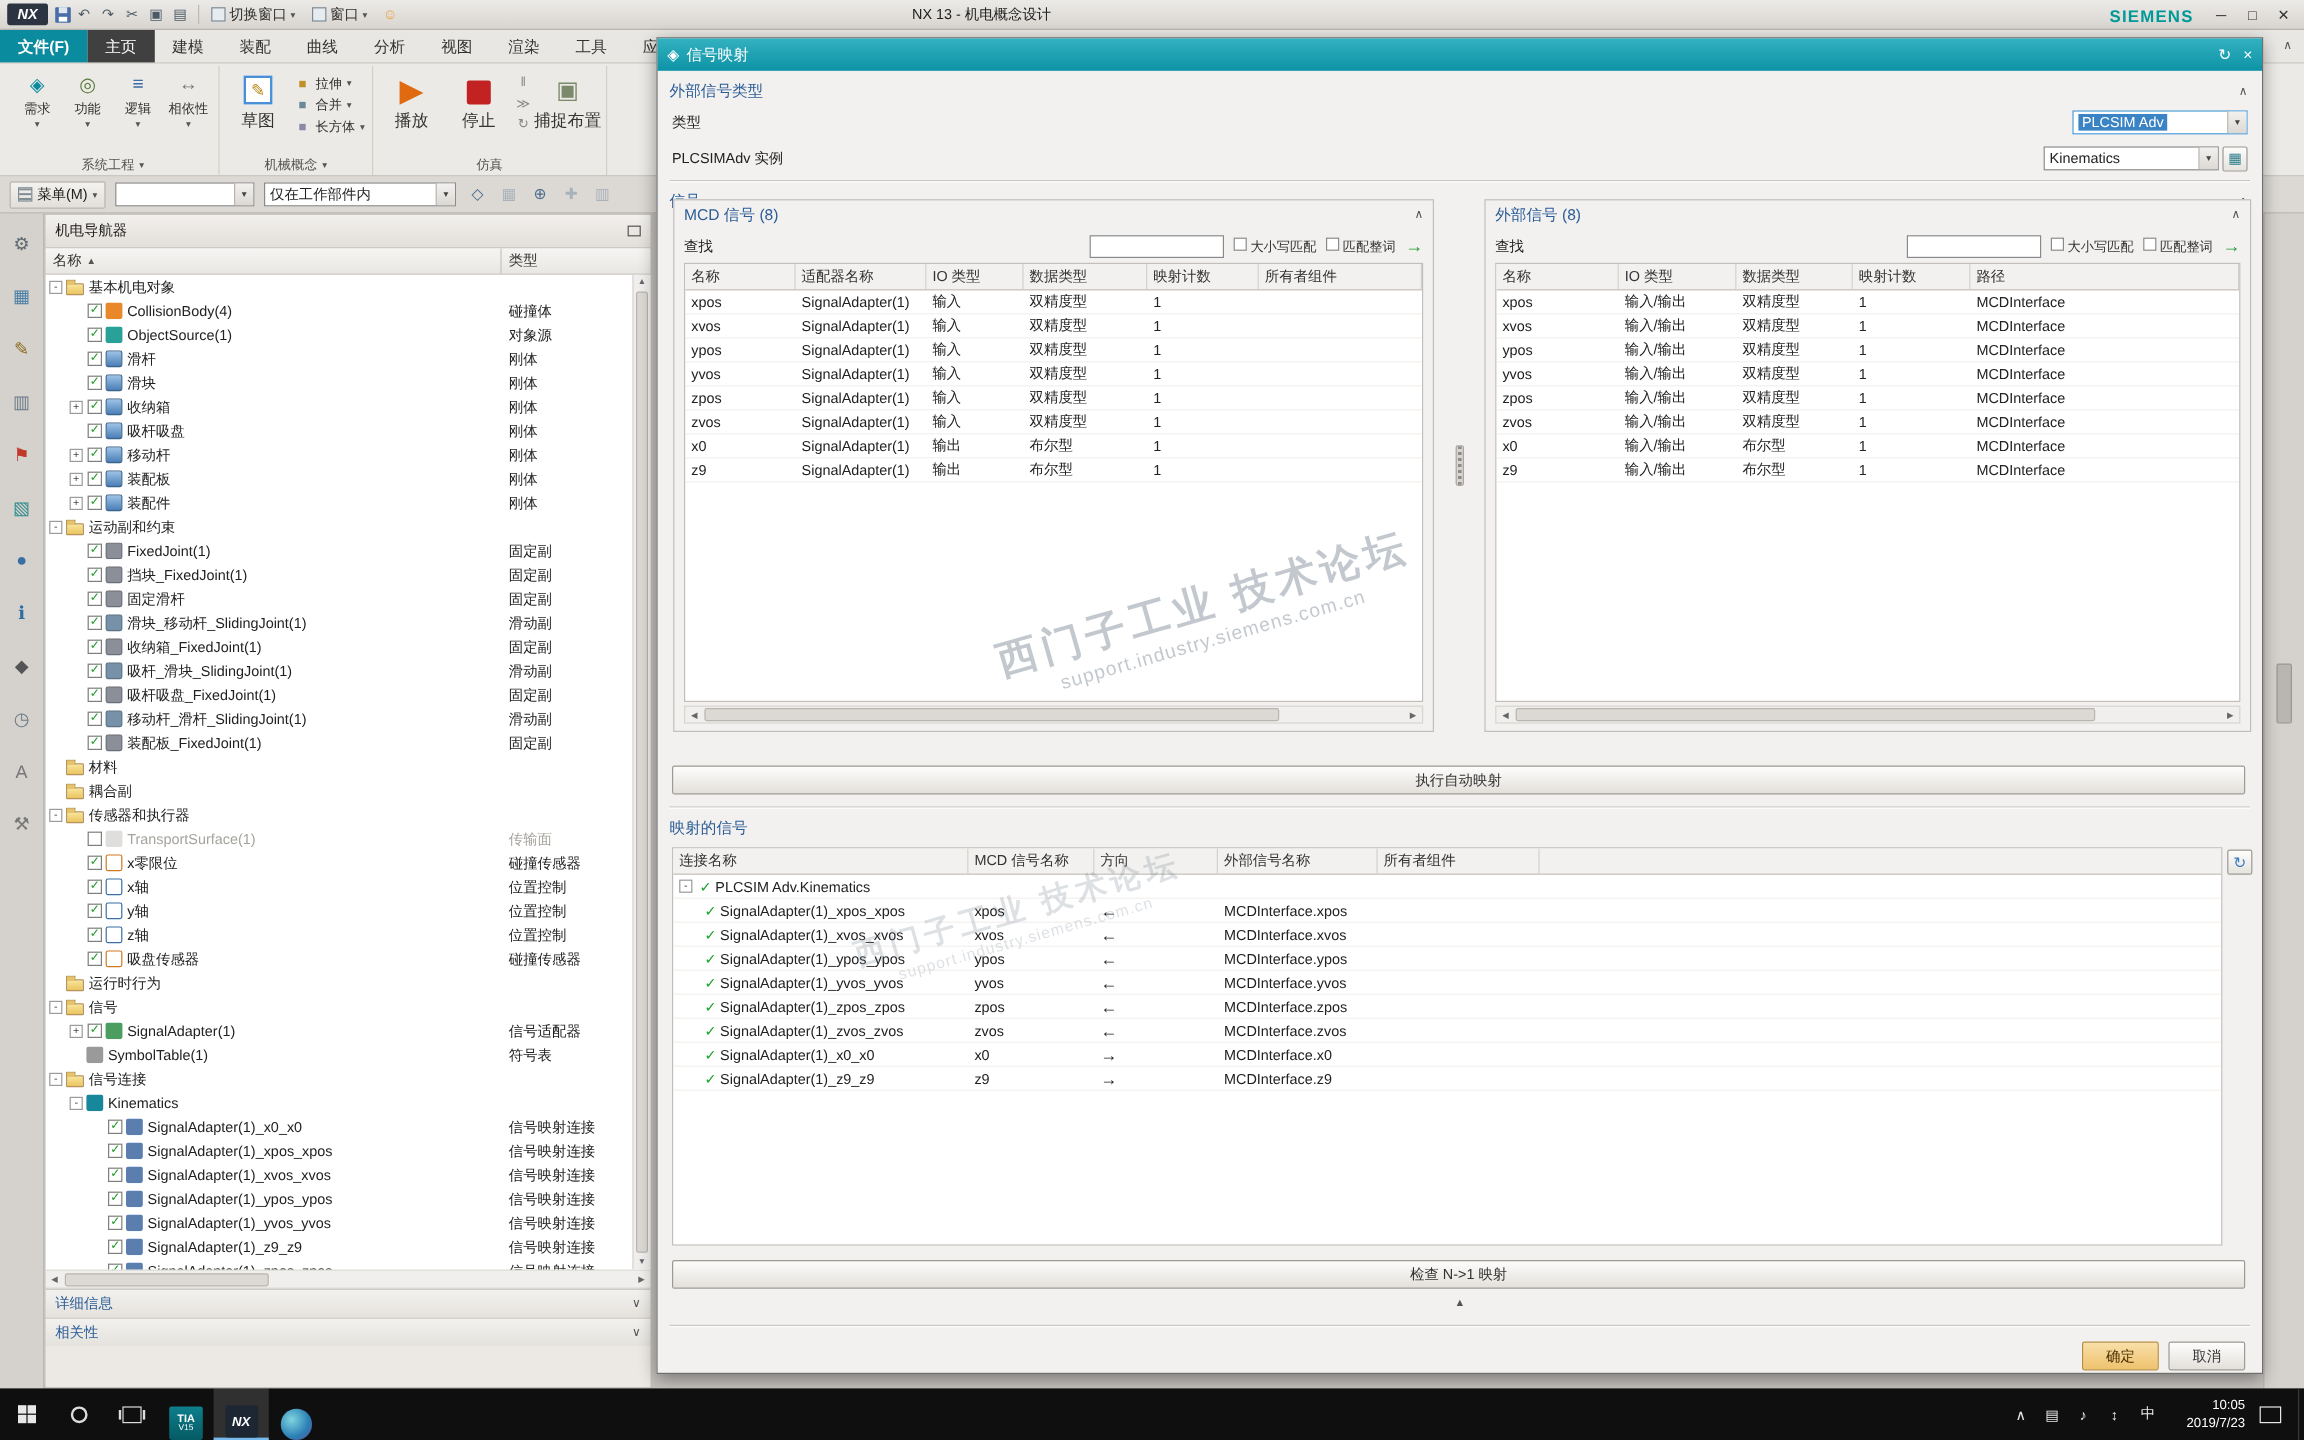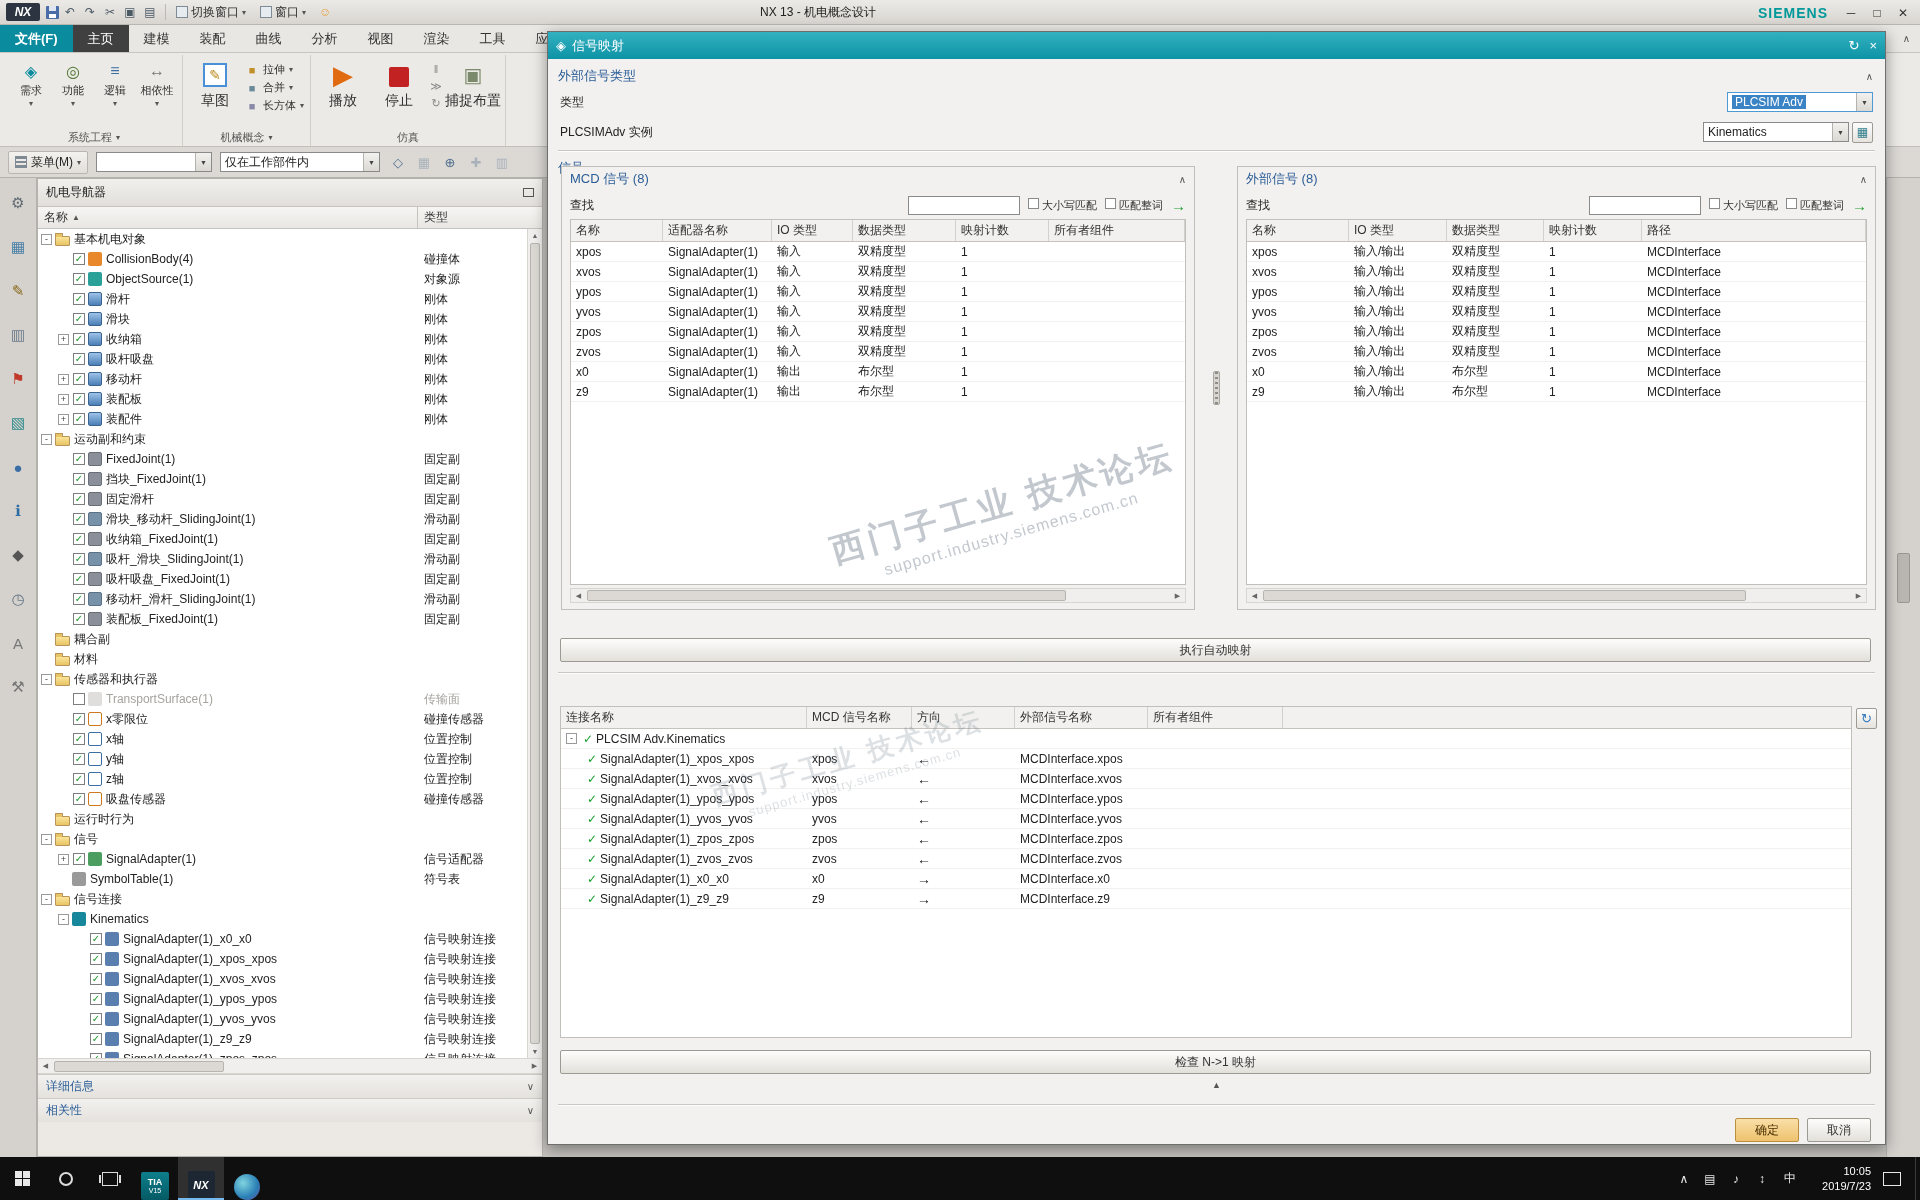--- a/index.html
+++ b/index.html
@@ -600,29 +600,29 @@
               <span class="tree-check">✓</span>
               <span class="ti ti-fixedjoint"></span>
               <span class="tlabel">装配板_FixedJoint(1)</span>
             </div>
             <div class="ttype">固定副</div>
           </div>
           <div class="trow">
             <div class="tname" style="padding-left: 3px;">
               <span class="expander empty"></span>
               <span class="ti ti-folder"></span>
+              <span class="tlabel">材料</span>
+            </div>
+            <div class="ttype"></div>
+          </div>
+          <div class="trow">
+            <div class="tname" style="padding-left: 3px;">
+              <span class="expander empty"></span>
+              <span class="ti ti-folder"></span>
               <span class="tlabel">耦合副</span>
-            </div>
-            <div class="ttype"></div>
-          </div>
-          <div class="trow">
-            <div class="tname" style="padding-left: 3px;">
-              <span class="expander empty"></span>
-              <span class="ti ti-folder"></span>
-              <span class="tlabel">材料</span>
             </div>
             <div class="ttype"></div>
           </div>
           <div class="trow">
             <div class="tname" style="padding-left: 3px;">
               <span class="expander">-</span>
               <span class="ti ti-folder"></span>
               <span class="tlabel">传感器和执行器</span>
             </div>
             <div class="ttype"></div>
@@ -1062,20 +1062,23 @@
               <div class="hs-thumb2" style="width:82%"></div>
             </div>
           <span class="hs-btn">▶</span>
         </div>
       </div>
     </div>
 
     <button class="wide-btn" style="top:606px">执行自动映射</button>
     <div class="groove" style="top:640px"></div>
 
+    <div class="sec-hdr" style="top:648px">
+      <span>映射的信号</span>
+    </div>
     <div class="mapped-table" style="top:674px;height:332px">
       <div class="thead">
         <div class="sc g0">连接名称</div>
         <div class="sc g1">MCD 信号名称</div>
         <div class="sc g2">方向</div>
         <div class="sc g3">外部信号名称</div>
         <div class="sc g4">所有者组件</div>
       </div>
       <div class="tbody" id="mapped-body">
           <div class="srow">

